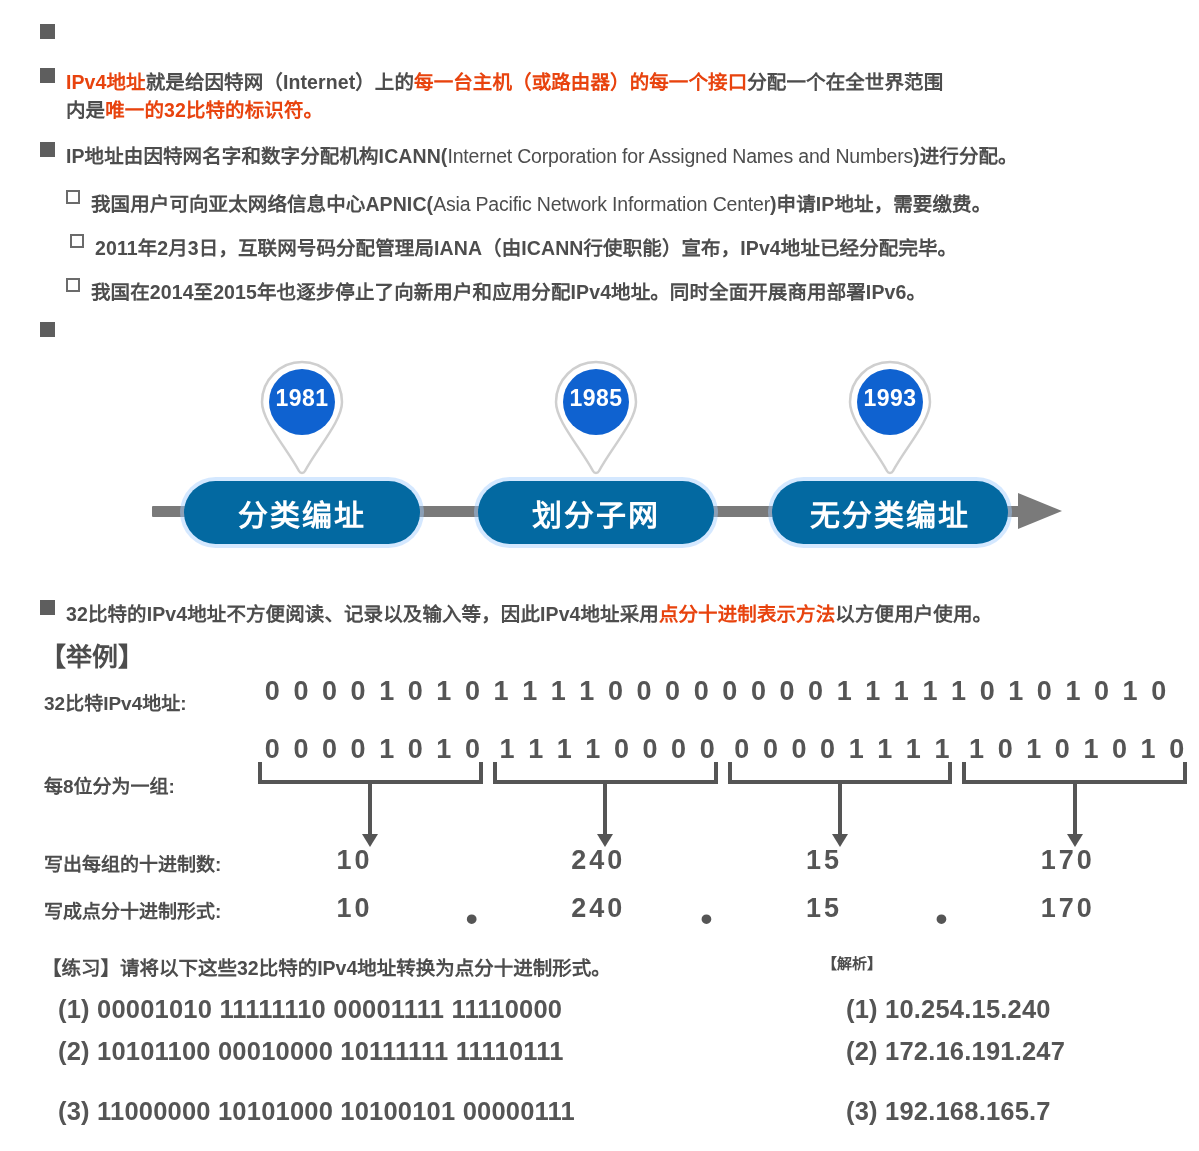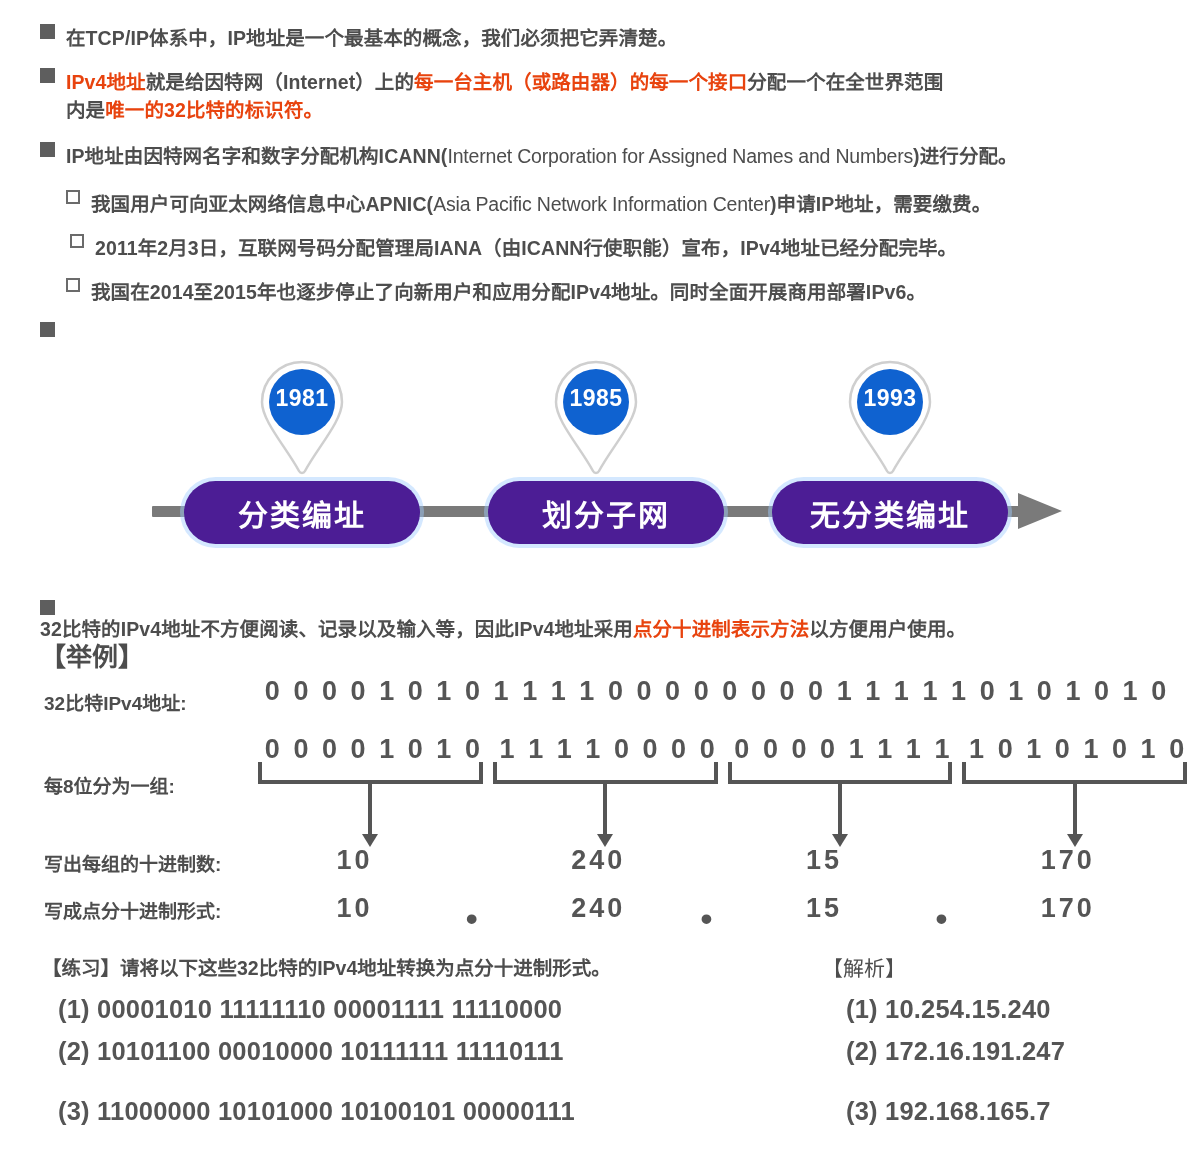--- a/index.html
+++ b/index.html
@@ -82,32 +82,32 @@
     top: 493px;
     width: 0; height: 0;
     border-top: 18px solid transparent;
     border-bottom: 18px solid transparent;
     border-left: 44px solid #7a7a7a;
   }
   .stage {
     position: absolute;
     height: 63px;
     border-radius: 32px;
-    background: #4c1d95;
+    background: #0369a1;
     box-shadow: 0 0 0 4px rgba(160,205,255,0.45);
     display: flex;
     align-items: center;
     justify-content: center;
     color: #ffffff;
     font-size: 30px;
     font-weight: bold;
     letter-spacing: 2px;
   }
   #stage0 { left: 184px; top: 481px; width: 236px; }
-  #stage1 { left: 488px; top: 481px; width: 236px; }
+  #stage1 { left: 478px; top: 481px; width: 236px; }
   #stage2 { left: 772px; top: 481px; width: 236px; }
 
   .pin {
     position: absolute;
     width: 92px;
     height: 116px;
   }
   #pin0 { left: 256px; top: 359px; }
   #pin1 { left: 550px; top: 359px; }
   #pin2 { left: 844px; top: 359px; }
@@ -118,21 +118,21 @@
     top: 26px;
     width: 92px;
     text-align: center;
     color: #ffffff;
     font-size: 23px;
     font-weight: bold;
     letter-spacing: 0.5px;
   }
 
   
-  #p5 { left: 40px; top: 600px; width: 1140px; flex-direction: column; }
+  #p5 { left: 40px; top: 600px; width: 1140px; }
   #p6 {
     left: 40px; top: 636px;
     font-size: 26px; font-weight: bold; color: #4d4d4d;
   }
 
   .rowlabel {
     position: absolute;
     font-size: 19px;
     font-weight: bold;
     color: #4d4d4d;
@@ -213,21 +213,21 @@
   
   #ex-title {
     position: absolute;
     left: 42px; top: 952px;
     font-size: 19.5px; font-weight: bold; color: #4d4d4d;
     white-space: nowrap;
   }
   #ans-title {
     position: absolute;
     left: 822px; top: 952px;
-    font-size: 21px; font-weight: normal; color: #4d4d4d;
+    font-size: 15px; font-weight: bold; color: #4d4d4d;
     white-space: nowrap;
   }
   .ex-q {
     position: absolute;
     left: 58px;
     font-size: 25.5px;
     font-weight: bold;
     color: #555555;
     white-space: nowrap;
     letter-spacing: 0.2px;
@@ -243,21 +243,20 @@
   }
   .exrow0 { top: 995px; }
   .exrow1 { top: 1001px; margin-top: 36px; }
   .exrow2 { top: 1097px; }
 </style>
 </head>
 <body>
 
 <div class="line abs" id="p1">
   <span class="bullet-sq"></span>
-  <span class="txt">在TCP/IP体系中，IP地址是一个最基本的概念，我们必须把它弄清楚。</span>
 </div>
 
 <div class="line abs" id="p2">
   <span class="bullet-sq"></span>
   <span class="txt"><span class="red">IPv4地址</span><span>就是给因特网（Internet）上的</span><span class="red">每一台主机（或路由器）的每一个接口</span><span>分配一个在全世界范围</span><br><span>内是</span><span class="red">唯一的32比特的标识符。</span></span>
 </div>
 
 <div class="line abs" id="p3">
   <span class="bullet-sq"></span>
   <span class="txt nowrap"><span>IP地址由因特网名字和数字分配机构ICANN(</span><span class="en-narrow">Internet Corporation for Assigned Names and Numbers</span><span>)进行分配。</span></span>

